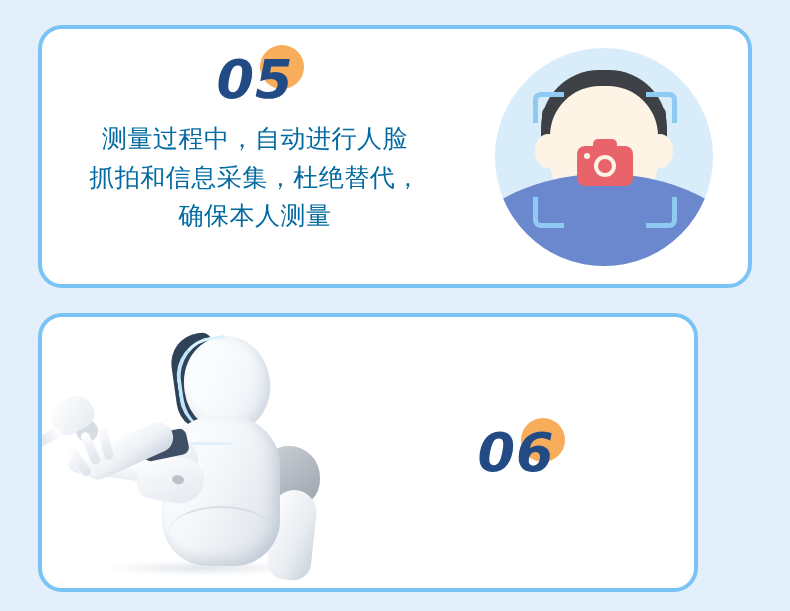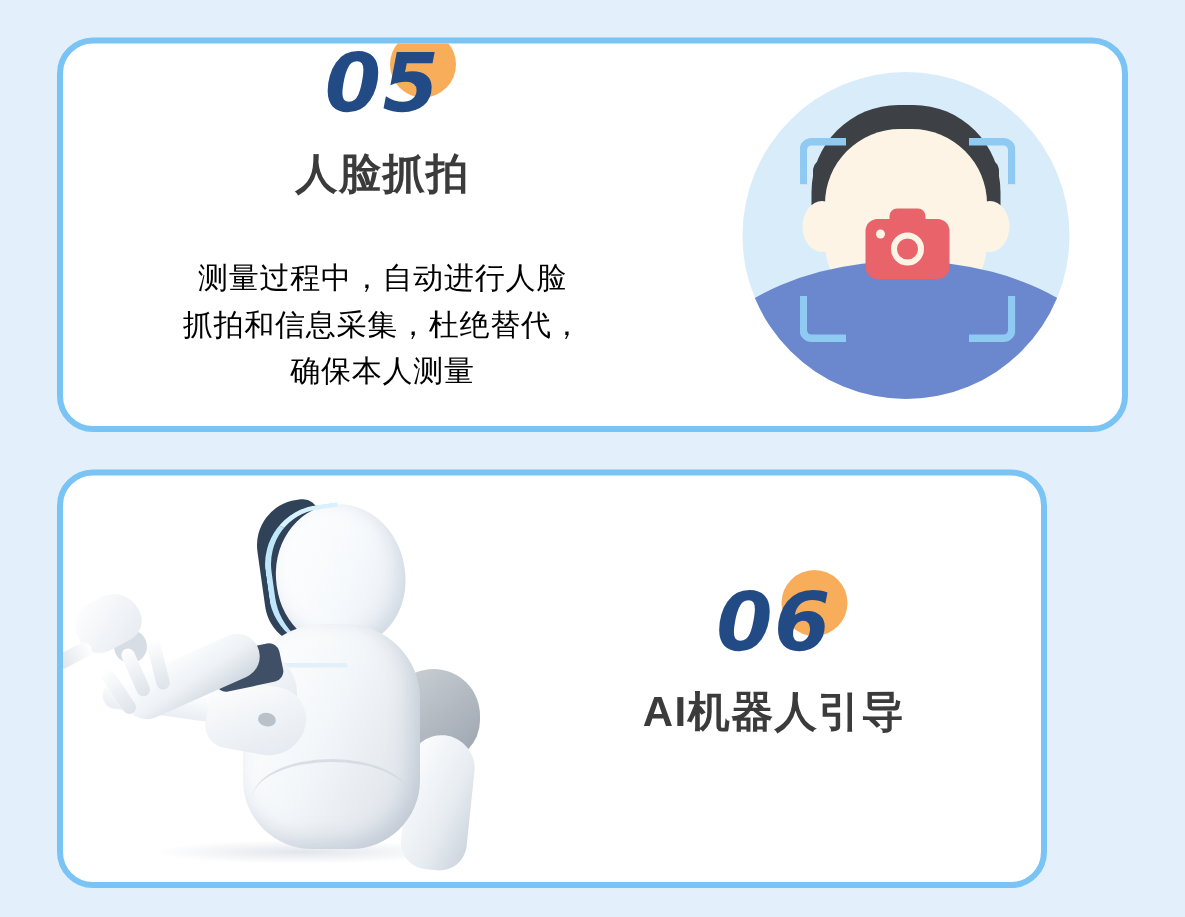--- a/index.html
+++ b/index.html
@@ -43,21 +43,21 @@
     font-family:"DejaVu Sans","Liberation Sans",sans-serif;
   }
 
   .card-title{
     margin-top:14px;
     font-size:28px;font-weight:bold;color:#3b3b3b;
     letter-spacing:1px;white-space:nowrap;
   }
   .card-desc{
     margin-top:12px;
-    font-size:20px;color:#000000;line-height:1.55;
+    font-size:25px;color:#0369a1;line-height:1.55;
     text-align:center;white-space:pre-line;letter-spacing:.5px;
   }
 
   
   .face-scene{position:relative;width:232px;height:218px;}
   .face-circle{
     position:absolute;left:6px;top:0;width:218px;height:218px;
     border-radius:50%;background:#d9ecfa;overflow:hidden;
   }
   .fc-shirt{
@@ -220,21 +220,20 @@
   <section class="card" id="card-1">
     <div class="card-inner">
 
       <div class="text-col" style="width:420px;height:100%;padding-left:6px;">
 
         <div class="num-wrap">
           <span class="num-dot"></span>
           <span class="num-text">05</span>
         </div>
 
-        <h2 class="card-title">人脸抓拍</h2>
 
         <p class="card-desc">测量过程中，自动进行人脸
 抓拍和信息采集，杜绝替代，
 确保本人测量</p>
       </div>
 
       <div class="art-col" style="width:286px;height:100%;">
         <div class="face-scene">
           <div class="face-circle">
             <div class="fc-hair"></div>
@@ -295,20 +294,19 @@
         </div>
       </div>
 
       <div class="text-col" style="width:376px;height:100%;padding-right:14px;">
 
         <div class="num-wrap">
           <span class="num-dot"></span>
           <span class="num-text">06</span>
         </div>
 
-        <h2 class="card-title">AI机器人引导</h2>
 
       </div>
 
     </div>
   </section>
 
 </div>
 
 </body></html>

